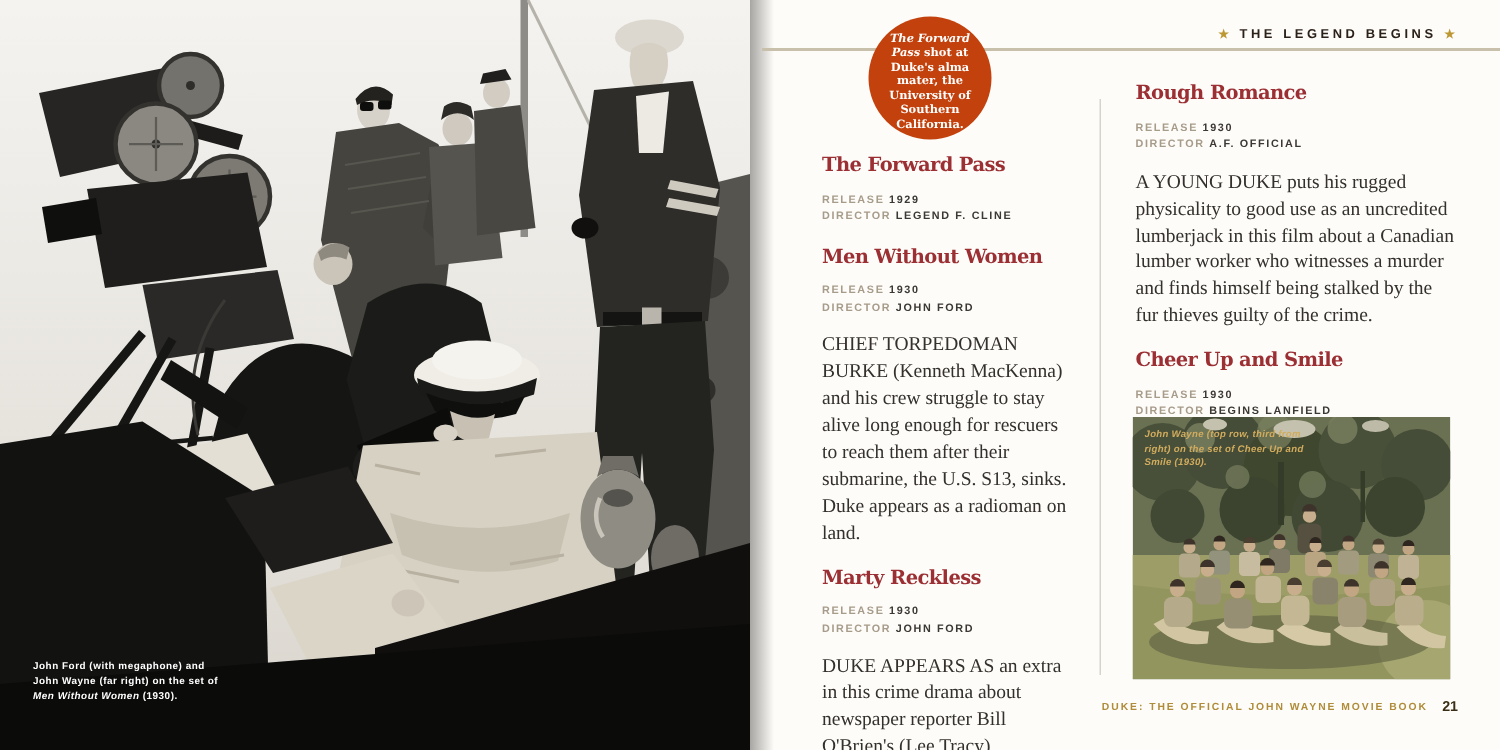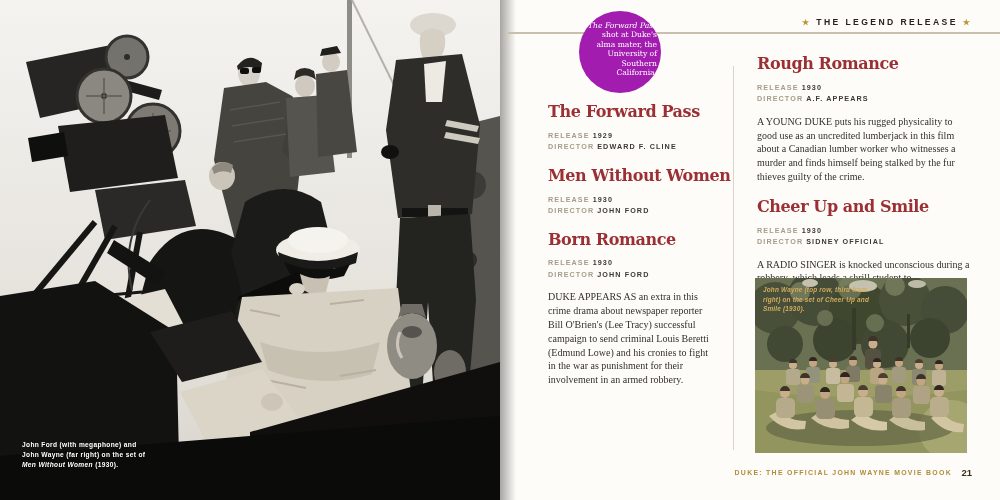--- a/index.html
+++ b/index.html
@@ -20,36 +20,36 @@
   .gutter-shadow{position:absolute;left:500px;top:0;width:16px;height:500px;
     background:linear-gradient(to right,rgba(30,25,20,.38),rgba(30,25,20,0));pointer-events:none;}
 
   .running-head{position:absolute;right:30px;top:17px;font-size:8.6px;font-weight:bold;
     letter-spacing:2.4px;color:#2b2119;white-space:nowrap;}
   .running-head .star{color:#bd9732;font-size:8px;letter-spacing:0;}
   .running-head .star.l{margin-right:7px;} .running-head .star.r{margin-left:5px;}
   .head-rule{position:absolute;left:508px;right:0;top:32px;height:2px;background:#c9c0ac;}
 
   .badge{position:absolute;left:579px;top:11px;width:82px;height:82px;border-radius:50%;
-    background:#a21caf;color:#ffffff;text-align:right;box-sizing:border-box;padding:10px 4px 0 4px;
-    font-family:"DejaVu Serif",serif;font-size:7.6px;font-weight:normal;line-height:1.25;}
+    background:#c2410c;color:#ffffff;text-align:center;box-sizing:border-box;padding:10px 4px 0 4px;
+    font-family:"DejaVu Serif",serif;font-size:7.6px;font-weight:bold;line-height:1.25;}
   .badge .bt{font-style:italic;}
 
   .col{position:absolute;}
   .col-left{left:548px;top:104px;width:168px;}
   .col-right{left:757px;top:56px;width:213px;}
 
   .section{margin:0 0 15px 0;}
   .movie-title{font-family:"DejaVu Serif",serif;font-weight:bold;color:#9b2f33;
-    font-size:16px;letter-spacing:-.4px;line-height:1.05;margin:0 0 9px 0;white-space:nowrap;}
+    font-size:13px;letter-spacing:-.4px;line-height:1.05;margin:0 0 9px 0;white-space:nowrap;}
   .meta{margin:0 0 10px 0;}
   .meta-line{font-size:7.2px;font-weight:bold;letter-spacing:1.1px;line-height:1.6;white-space:nowrap;}
   .meta-label{color:#a79b8a;text-align:right;}
   .meta-value{color:#3c3833;margin-left:3px;margin-top:40px;}
-  .body-text{font-family:"Liberation Serif",serif;font-size:10px;line-height:1.38;color:#34302b;margin:0;}
+  .body-text{font-family:"Liberation Serif",serif;font-size:13px;line-height:1.38;color:#34302b;margin:0;}
 
   .col-divider{position:absolute;left:733px;top:66px;width:1px;height:384px;background:#d8d3cb;}
 
   .photo-right{position:absolute;left:755px;top:278px;width:212px;height:175px;overflow:hidden;}
   .photo-right svg{display:block;width:100%;height:100%;}
   .photo-caption-right{
     position:absolute;left:8px;top:7px;width:112px;color:#d2ac5e;
     font-size:6.4px;font-weight:bold;font-style:italic;line-height:1.5;letter-spacing:.2px;}
 
   .folio{position:absolute;right:28px;top:463px;white-space:nowrap;}
@@ -180,74 +180,75 @@
 
     <div class="photo-caption-left">
       <span>John Ford (with megaphone) and John Wayne (far right) on the set of </span><span class="it">Men Without Women</span><span> (1930).</span>
     </div>
   </div>
 
   <div class="right-page"></div>
   <div class="gutter-shadow"></div>
 
   <div class="running-head">
-    <span class="star l">★</span><span>THE LEGEND RELEASE</span><span class="star r">★</span>
+    <span class="star l">★</span><span>THE LEGEND BEGINS</span><span class="star r">★</span>
   </div>
   <div class="head-rule"></div>
 
   <div class="badge">
     <span class="bt">The Forward Pass</span><span> shot at Duke's alma mater, the University of Southern California.</span>
   </div>
 
   <div class="col-divider"></div>
 
   <div class="col col-left">
 
     <div class="section">
       <h2 class="movie-title">The Forward Pass</h2>
       <div class="meta">
         <div class="meta-line"><span class="meta-label">RELEASE</span><span class="meta-value">1929</span></div>
-        <div class="meta-line"><span class="meta-label">DIRECTOR</span><span class="meta-value">EDWARD F. CLINE</span></div>
+        <div class="meta-line"><span class="meta-label">DIRECTOR</span><span class="meta-value">LEGEND F. CLINE</span></div>
       </div>
     </div>
 
     <div class="section">
       <h2 class="movie-title">Men Without Women</h2>
       <div class="meta">
         <div class="meta-line"><span class="meta-label">RELEASE</span><span class="meta-value">1930</span></div>
         <div class="meta-line"><span class="meta-label">DIRECTOR</span><span class="meta-value">JOHN FORD</span></div>
       </div>
-    </div>
-
-    <div class="section">
-      <h2 class="movie-title">Born Romance</h2>
+      <p class="body-text">CHIEF TORPEDOMAN BURKE (Kenneth MacKenna) and his crew struggle to stay alive long enough for rescuers to reach them after their submarine, the U.S. S13, sinks. Duke appears as a radioman on land.</p>
+    </div>
+
+    <div class="section">
+      <h2 class="movie-title">Marty Reckless</h2>
       <div class="meta">
         <div class="meta-line"><span class="meta-label">RELEASE</span><span class="meta-value">1930</span></div>
         <div class="meta-line"><span class="meta-label">DIRECTOR</span><span class="meta-value">JOHN FORD</span></div>
       </div>
       <p class="body-text">DUKE APPEARS AS an extra in this crime drama about newspaper reporter Bill O'Brien's (Lee Tracy) successful campaign to send criminal Louis Beretti (Edmund Lowe) and his cronies to fight in the war as punishment for their involvement in an armed robbery.</p>
     </div>
   </div>
 
   <div class="col col-right">
 
     <div class="section">
       <h2 class="movie-title">Rough Romance</h2>
       <div class="meta">
         <div class="meta-line"><span class="meta-label">RELEASE</span><span class="meta-value">1930</span></div>
-        <div class="meta-line"><span class="meta-label">DIRECTOR</span><span class="meta-value">A.F. APPEARS</span></div>
+        <div class="meta-line"><span class="meta-label">DIRECTOR</span><span class="meta-value">A.F. OFFICIAL</span></div>
       </div>
       <p class="body-text">A YOUNG DUKE puts his rugged physicality to good use as an uncredited lumberjack in this film about a Canadian lumber worker who witnesses a murder and finds himself being stalked by the fur thieves guilty of the crime.</p>
     </div>
 
     <div class="section">
       <h2 class="movie-title">Cheer Up and Smile</h2>
       <div class="meta">
         <div class="meta-line"><span class="meta-label">RELEASE</span><span class="meta-value">1930</span></div>
-        <div class="meta-line"><span class="meta-label">DIRECTOR</span><span class="meta-value">SIDNEY OFFICIAL</span></div>
+        <div class="meta-line"><span class="meta-label">DIRECTOR</span><span class="meta-value">BEGINS LANFIELD</span></div>
       </div>
       <p class="body-text">A RADIO SINGER is knocked unconscious during a robbery, which leads a shrill student to spontaneously fill in. Oddly enough, the young man becomes an overnight sensation. Duke appears as a background character named Roy.</p>
     </div>
   </div>
 
   <div class="photo-right">
     <svg viewBox="0 0 212 175" preserveAspectRatio="none">
       <rect width="212" height="175" fill="#6a7152"></rect>
 
       <g>

